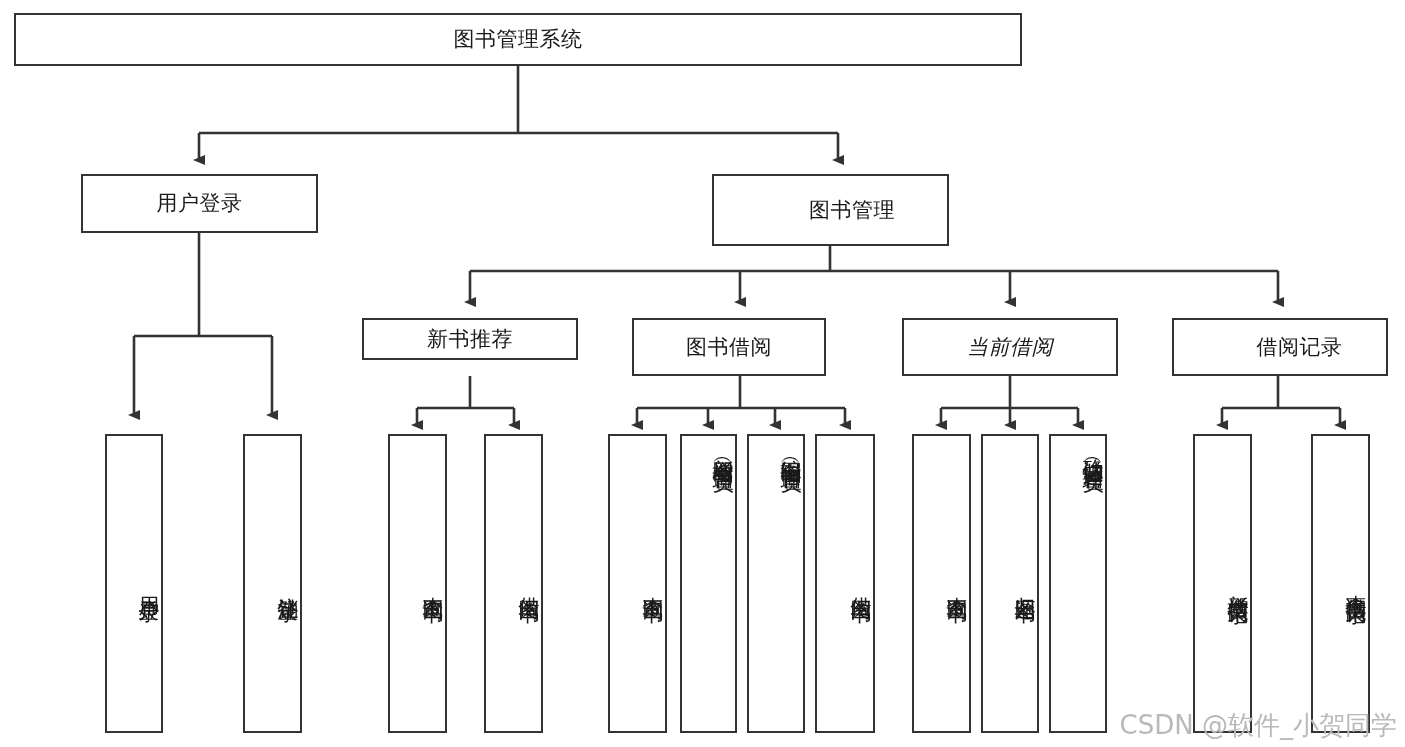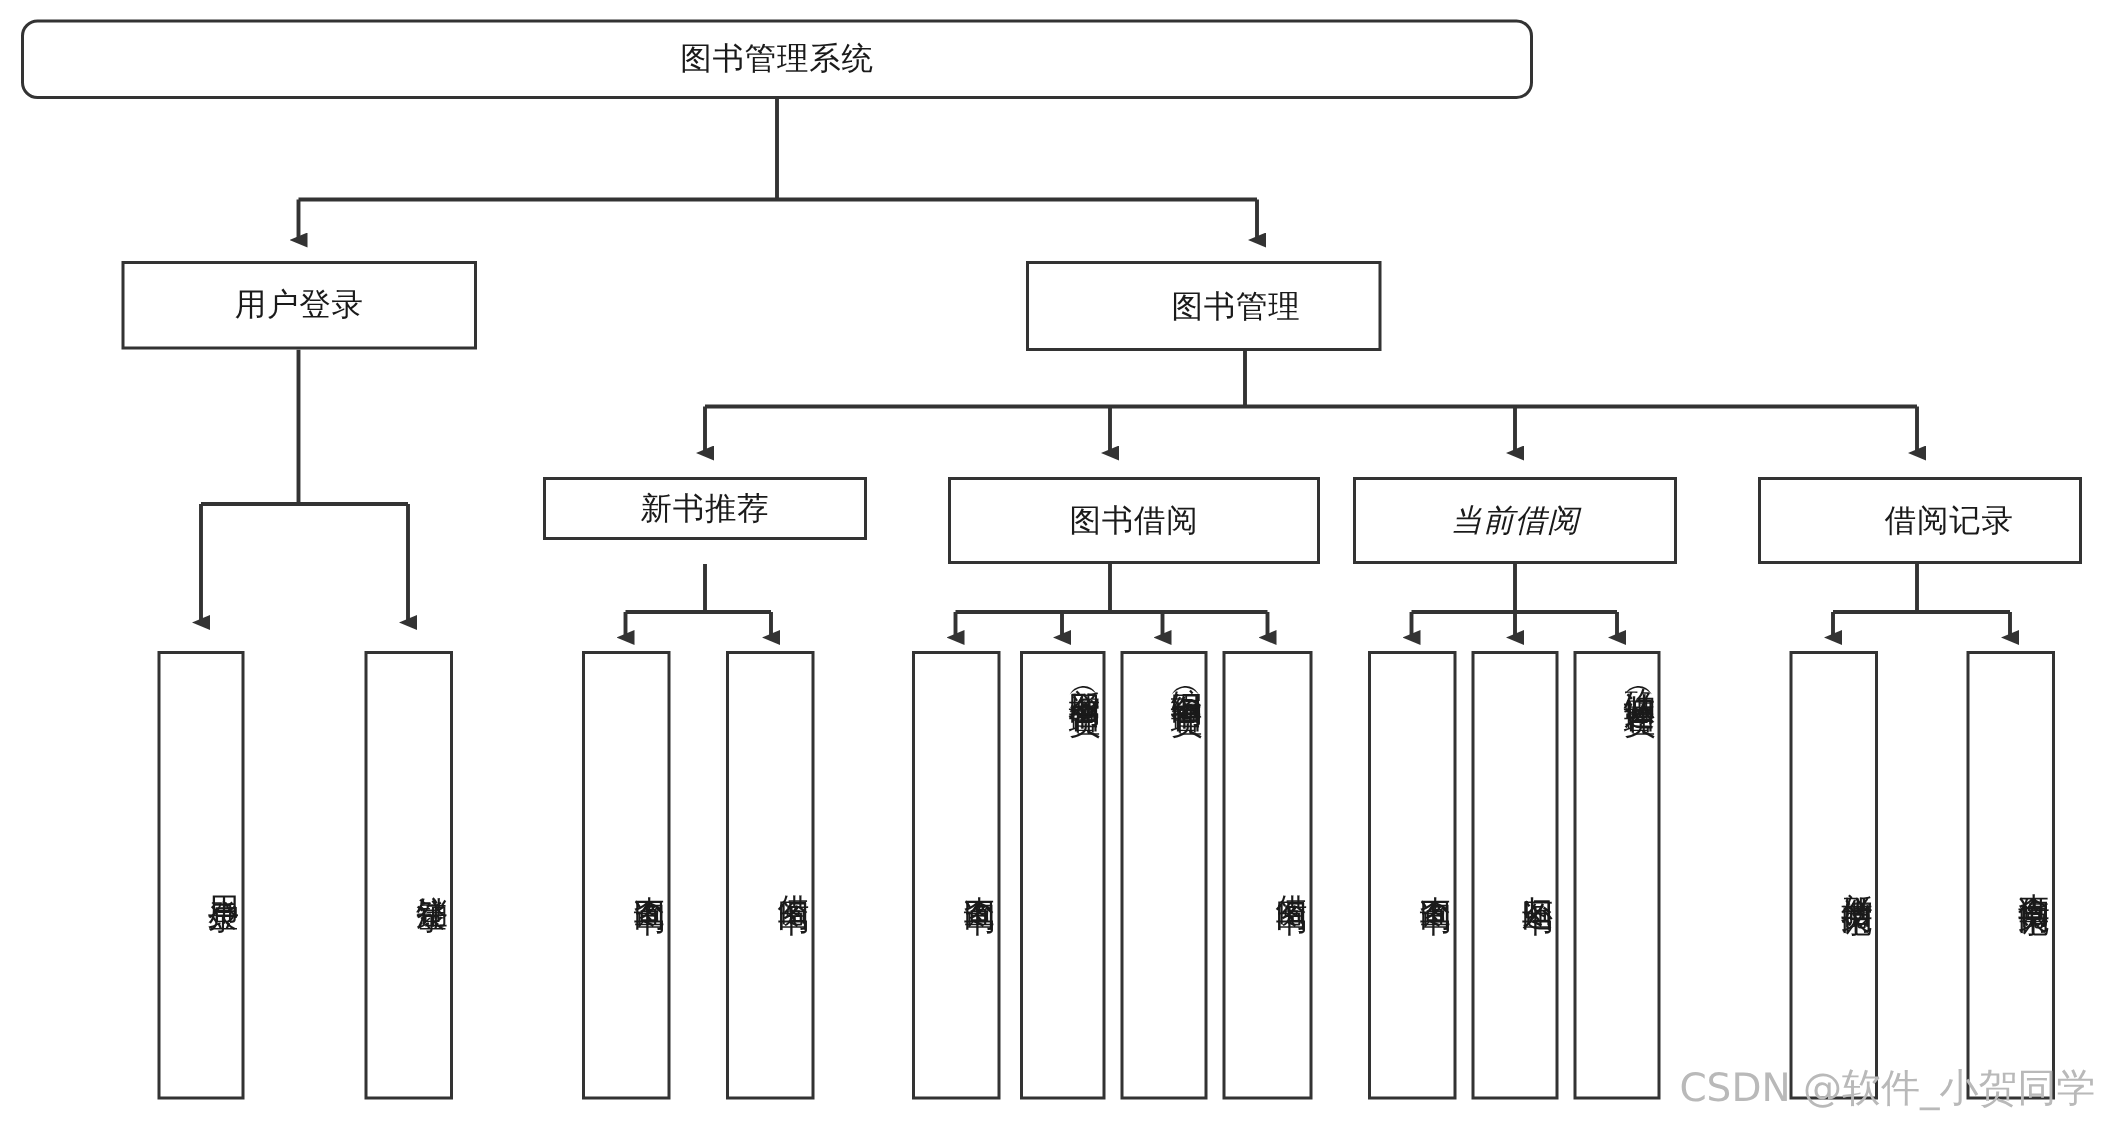--- a/index.html
+++ b/index.html
@@ -118,37 +118,37 @@
       <path d="M1010,408 L1010,425" marker-end="url(#arrow)"></path>
       <path d="M1078,408 L1078,425" marker-end="url(#arrow)"></path>
 
       <path d="M1278,376 L1278,408"></path>
       <path d="M1222,408 L1340,408"></path>
       <path d="M1222,408 L1222,425" marker-end="url(#arrow)"></path>
       <path d="M1340,408 L1340,425" marker-end="url(#arrow)"></path>
     </g>
   </svg>
 
-  <div class="node horiz" style="left:14px; top:13px; width:1008px; height:53px;border-radius:11px;">
+  <div class="node horiz" style="left:14px; top:13px; width:1008px; height:53px;">
     <span class="node-label">图书管理系统</span>
   </div>
 
   <div class="node horiz" style="left:81px; top:174px; width:237px; height:59px;">
     <span class="node-label">用户登录</span>
   </div>
 
-  <div class="node horiz" style="left:684px; top:174px; width:237px; height:60px;padding-left:43px;">
+  <div class="node horiz" style="left:712px; top:174px; width:237px; height:72px;padding-left:43px;">
     <span class="node-label">图书管理</span>
   </div>
 
   <div class="node horiz" style="left:362px; top:318px; width:216px; height:42px;">
     <span class="node-label">新书推荐</span>
   </div>
 
-  <div class="node horiz" style="left:632px; top:318px; width:248px; height:58px;">
+  <div class="node horiz" style="left:632px; top:318px; width:194px; height:58px;">
     <span class="node-label">图书借阅</span>
   </div>
 
   <div class="node horiz" style="left:902px; top:318px; width:216px; height:58px;font-style:italic;">
     <span class="node-label">当前借阅</span>
   </div>
 
   <div class="node horiz" style="left:1172px; top:318px; width:216px; height:58px;padding-left:39px;">
     <span class="node-label">借阅记录</span>
   </div>

